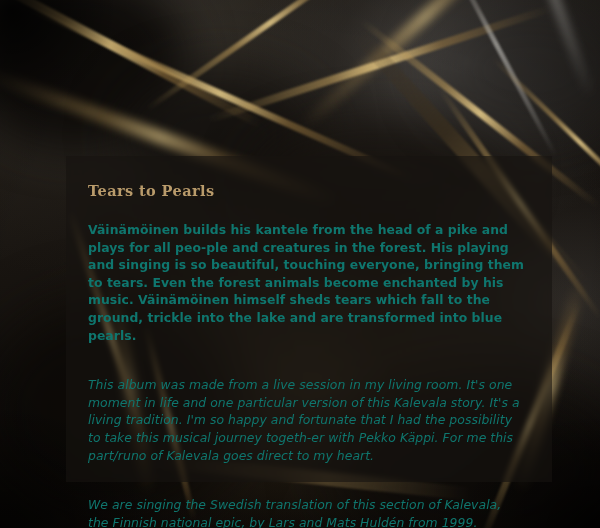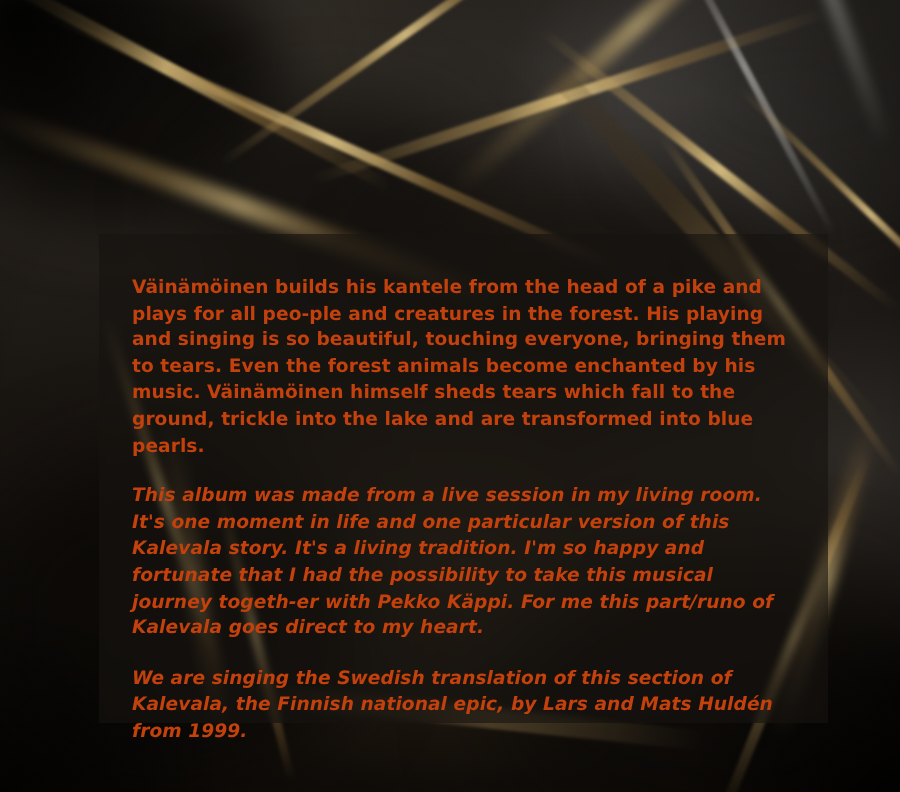--- a/index.html
+++ b/index.html
@@ -91,28 +91,28 @@
   .panel-title {
     font-family: "DejaVu Serif", serif;
     font-size: 14.5px;
     font-weight: 700;
     letter-spacing: 0.4px;
     color: #b99b6b;
     margin: 0 0 22px 0;
   }
 
   .para {
-    color: #c2410c;
+    color: #0f766e;
     font-size: 12.4px;
     line-height: 17.6px;
     margin: 0 0 16px 0;
     letter-spacing: 0.05px;
   }
   .para.bold { font-weight: 700; }
-  .para.bold-italic { font-weight: 700; font-style: italic; }
+  .para.bold-italic { font-weight: 400; font-style: italic; margin-top: 32px; }
   .para.last { margin-bottom: 12px; }
 </style>
 </head>
 <body>
 
 <div id="stage">
 
   <div class="bg-layer bg-base"></div>
 
   <div class="blob blob-a"></div>
@@ -137,19 +137,20 @@
   <div class="blade" style="left:70px; top:420px; width:200px; height:6px; transform:rotate(76deg);"></div>
   <div class="blade" style="left:400px; top:420px; width:260px; height:7px; transform:rotate(-68deg);"></div>
   <div class="blade soft" style="left:440px; top:380px; width:220px; height:13px; transform:rotate(-74deg);"></div>
   <div class="blade dark" style="left:150px; top:470px; width:320px; height:14px; transform:rotate(6deg);"></div>
   <div class="blade" style="left:380px; top:200px; width:280px; height:6px; transform:rotate(55deg);"></div>
   <div class="blade" style="left:460px; top:140px; width:240px; height:5px; transform:rotate(44deg);"></div>
 
   <div class="bg-layer bg-vignette"></div>
 
   <div class="panel">
+    <h1 class="panel-title">Tears to Pearls</h1>
     <p class="para bold">Väinämöinen builds his kantele from the head of a pike and plays for all peo-ple and creatures in the forest. His playing and singing is so beautiful, touching everyone, bringing them to tears. Even the forest animals become enchanted by his music. Väinämöinen himself sheds tears which fall to the ground, trickle into the lake and are transformed into blue pearls.</p>
     <p class="para bold-italic">This album was made from a live session in my living room. It's one moment in life and one particular version of this Kalevala story. It's a living tradition. I'm so happy and fortunate that I had the possibility to take this musical journey togeth-er with Pekko Käppi. For me this part/runo of Kalevala goes direct to my heart.</p>
     <p class="para bold-italic last">We are singing the Swedish translation of this section of Kalevala, the Finnish national epic, by Lars and Mats Huldén from 1999.</p>
 
   </div>
 
 </div>
 
 </body></html>

